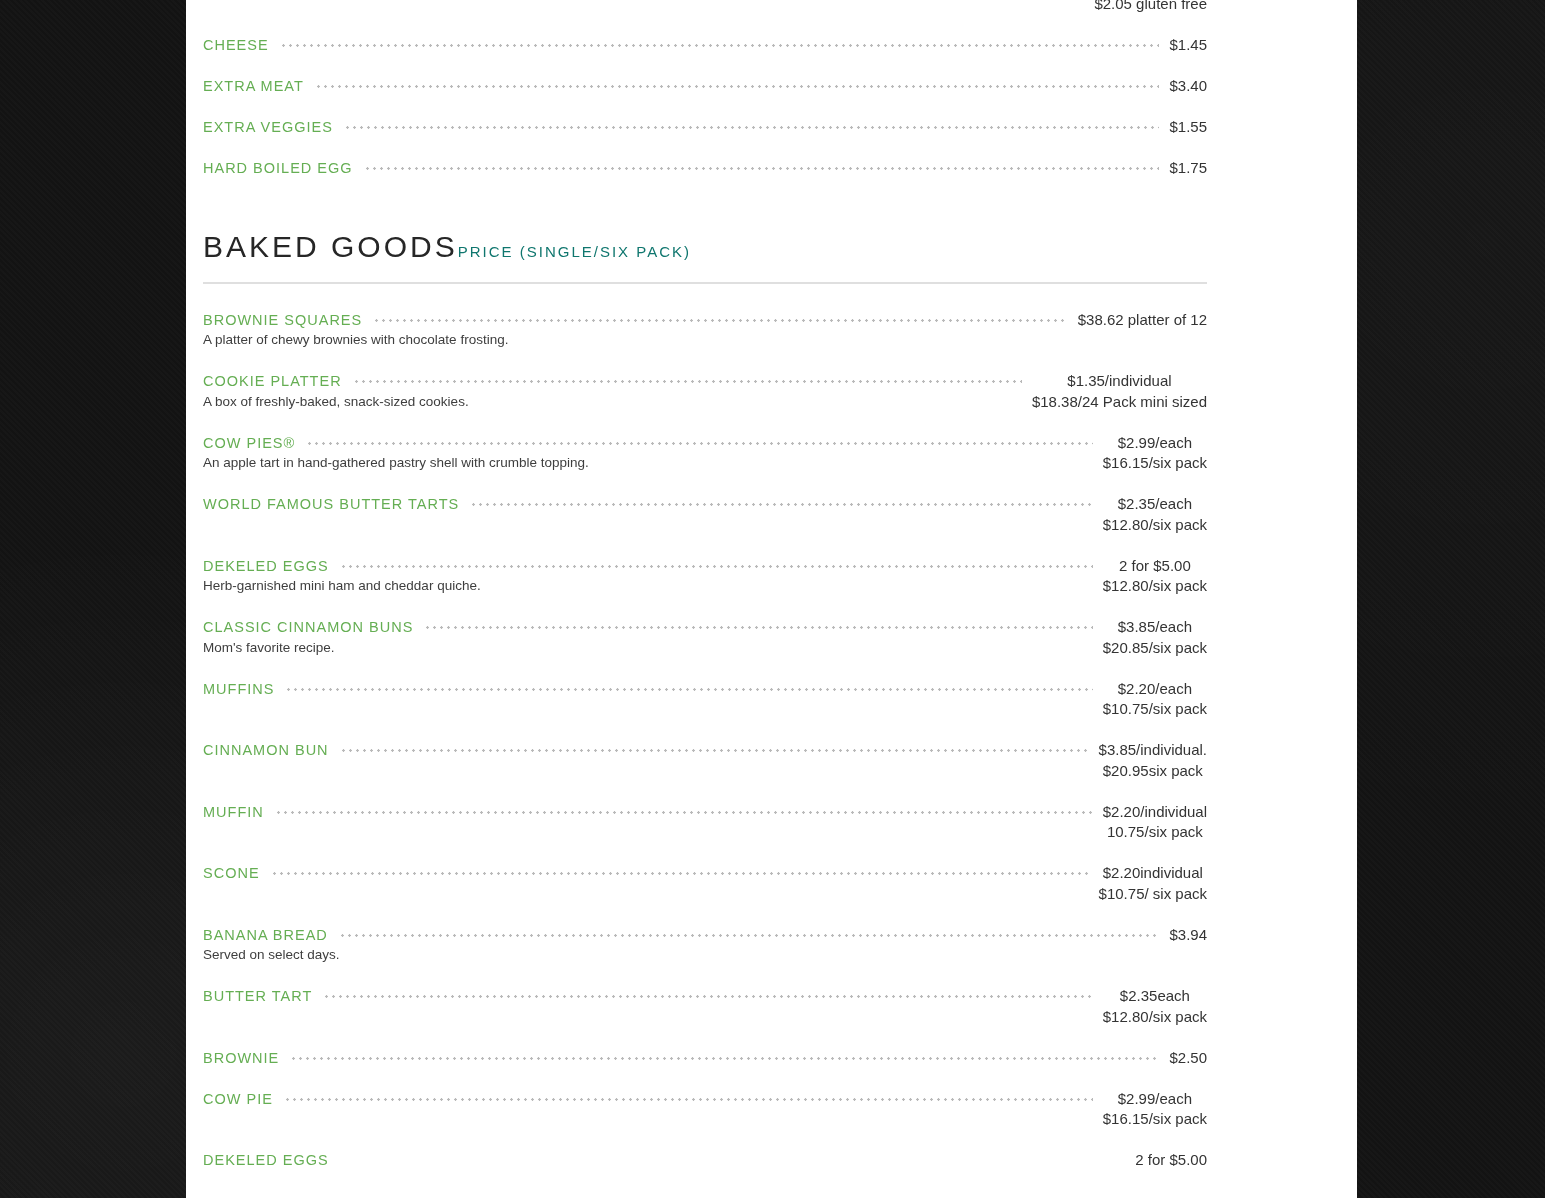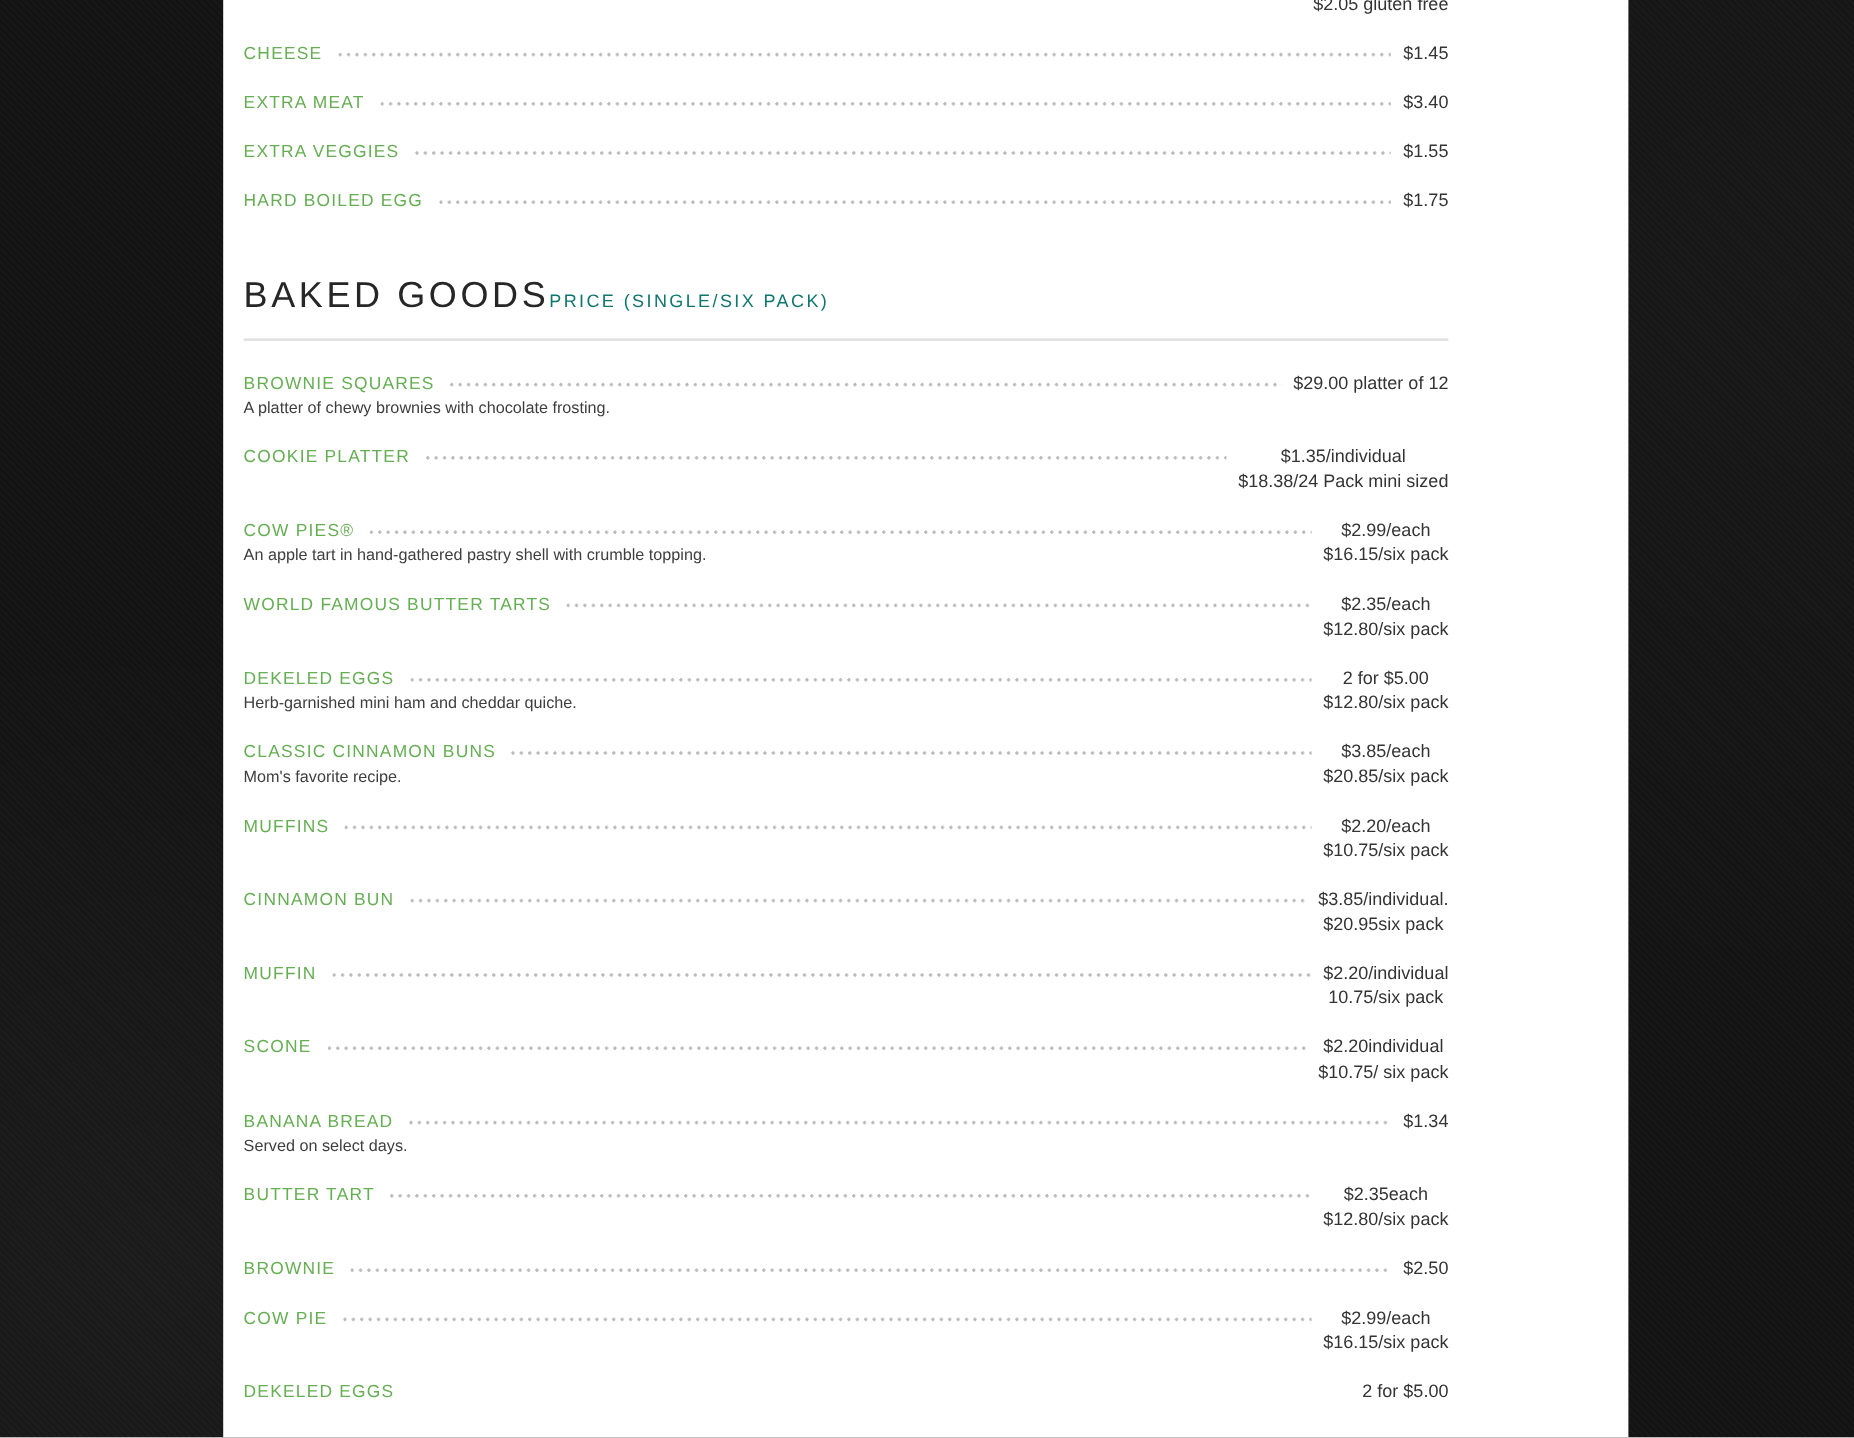--- a/index.html
+++ b/index.html
@@ -99,28 +99,29 @@
 
       <div class="section-head">
         <span class="section-title">BAKED GOODS</span>
         <span class="price-col-header">PRICE (SINGLE/SIX PACK)</span>
       </div>
       <div class="rule"></div>
 
       <div class="item">
         <span class="iname">BROWNIE SQUARES</span>
         <span class="leader"></span>
-        <span class="price p1">$29.00 platter of 12</span>
+        <span class="price p1">$38.62 platter of 12</span>
         <span class="desc">A platter of chewy brownies with chocolate frosting.</span>
       </div>
 
       <div class="item">
         <span class="iname">COOKIE PLATTER</span>
         <span class="leader"></span>
         <span class="price p1">$1.35/individual</span>
+        <span class="desc">A box of freshly-baked, snack-sized cookies.</span>
         <span class="price p2">$18.38/24 Pack mini sized</span>
       </div>
 
       <div class="item">
         <span class="iname">COW PIES®</span>
         <span class="leader"></span>
         <span class="price p1">$2.99/each</span>
         <span class="desc">An apple tart in hand-gathered pastry shell with crumble topping.</span>
         <span class="price p2">$16.15/six pack</span>
       </div>
@@ -172,21 +173,21 @@
       <div class="item">
         <span class="iname">SCONE</span>
         <span class="leader"></span>
         <span class="price p1">$2.20individual</span>
         <span class="price p2">$10.75/ six pack</span>
       </div>
 
       <div class="item">
         <span class="iname">BANANA BREAD</span>
         <span class="leader"></span>
-        <span class="price p1">$1.34</span>
+        <span class="price p1">$3.94</span>
         <span class="desc">Served on select days.</span>
       </div>
 
       <div class="item">
         <span class="iname">BUTTER TART</span>
         <span class="leader"></span>
         <span class="price p1">$2.35each</span>
         <span class="price p2">$12.80/six pack</span>
       </div>
 

